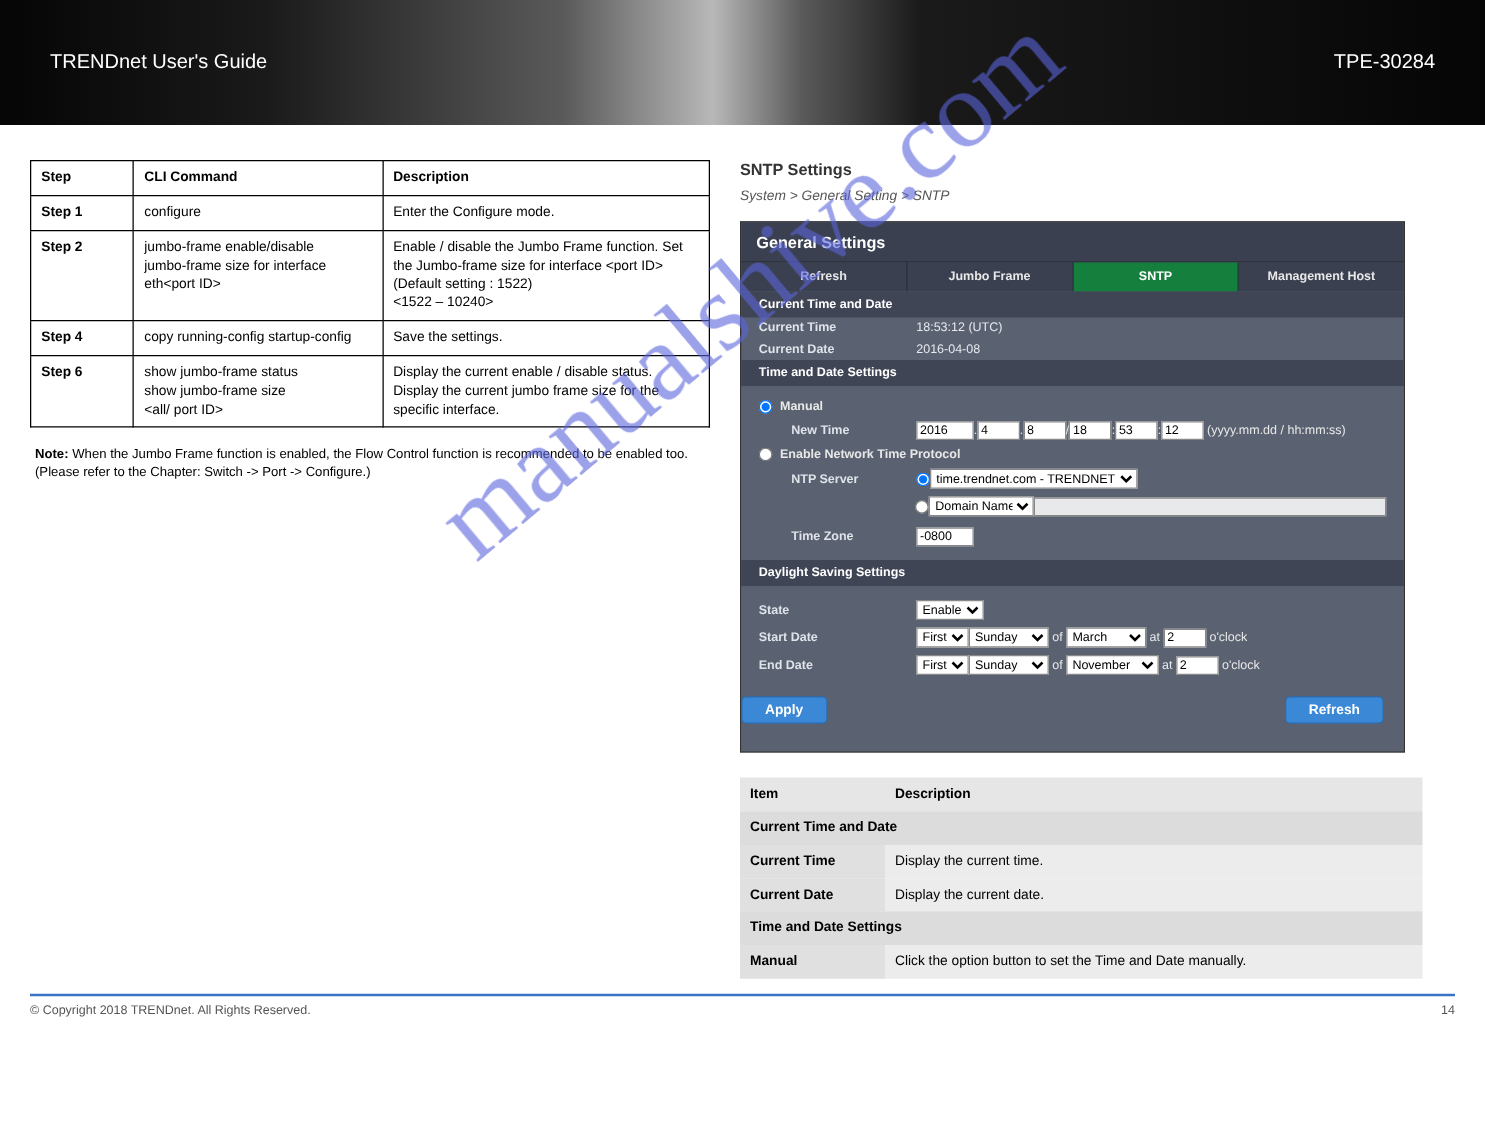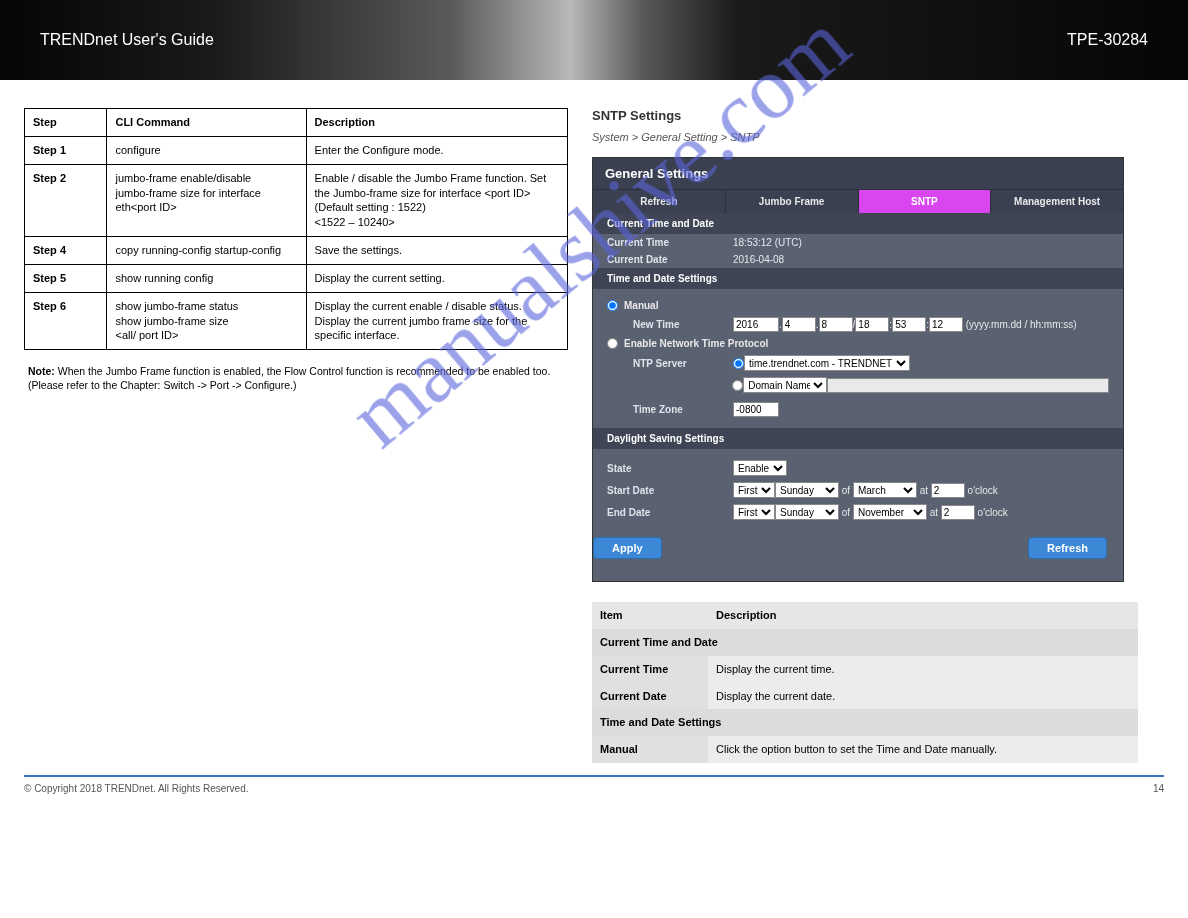--- a/index.html
+++ b/index.html
@@ -1,19 +1,19 @@
 <!DOCTYPE html>
 <html><head>
 <meta charset="utf-8">
 <style>
   * { box-sizing: border-box; margin: 0; padding: 0; }
   body { font-family: Arial, Helvetica, sans-serif; background: #fff; color: #000; width: 1188px; }
   
   .page-header {
-    height: 80px;
+    height: 100px;
     background: linear-gradient(90deg, #050505 0%, #1a1a1a 18%, #5a5a5a 38%, #b8b8b8 48%, #5a5a5a 54%, #1a1a1a 62%, #050505 100%);
     display: flex; align-items: center; justify-content: space-between;
     padding: 0 40px; color: #fff;
   }
   
   .content { display: flex; gap: 24px; padding: 28px 24px 12px 24px; }
   .left-col { width: 544px; }
   .right-col { width: 546px; position: relative; }
   
   .left-table { border-collapse: collapse; width: 100%; font-size: 11px; }
@@ -28,21 +28,21 @@
   
   .sntp-heading { font-size: 13px; font-weight: bold; color: #333; margin-bottom: 8px; }
   .sntp-sub { font-style: italic; font-size: 11px; color: #555; margin-bottom: 14px; }
   
   
   .panel { width: 532px; background: #5a6170; color: #e8e8e8; font-size: 10px; border: 1px solid #333; }
   .panel-title { background: #3a4050; padding: 8px 12px; font-size: 13px; font-weight: bold; color: #fff; border-bottom: 1px solid #2b2f3b; }
   .tabs { display: flex; background: #3a4050; }
   .tabs .tab { flex: 1; text-align: center; padding: 6px 4px; font-size: 10px; font-weight: bold; color: #e8e8e8; border-right: 1px solid #2b2f3b; }
   .tabs .tab:last-child { border-right: none; }
-  .tabs .tab.active { background: #d946ef; color: #fff; text-align: center; }
+  .tabs .tab.active { background: #15803d; color: #fff; text-align: center; }
   .sub-hdr { background: #3f4555; padding: 5px 14px; font-size: 10px; font-weight: bold; color: #fff; }
   .prow { display: flex; align-items: center; padding: 3px 14px; }
   .prow .plabel { width: 126px; font-weight: bold; color: #dfe3ea; }
   .prow .pval { color: #e7e9ef; }
   .body-section { background: #5a6170; padding: 8px 0; }
   .ntp-block { padding-left: 40px; }
   .radio-row { display: flex; align-items: center; gap: 6px; padding: 3px 14px; font-weight: bold; }
   input[type=radio] { width: 11px; height: 11px; }
   input.tiny { width: 34px; height: 15px; font-size: 10px; background: #fff; color: #000; border: 1px solid #888; padding: 0 2px; }
   input.small { width: 46px; }
@@ -96,25 +96,20 @@
 jumbo-frame size for interface eth&lt;port ID&gt;</td>
         <td class="c3" style="white-space:pre-line">Enable / disable the Jumbo Frame function. Set the Jumbo-frame size for interface &lt;port ID&gt; (Default setting : 1522)
 &lt;1522 – 10240&gt;</td>
       </tr>
       <tr>
         <td class="c1">Step 4</td>
         <td class="c2">copy running-config startup-config</td>
         <td class="c3">Save the settings.</td>
       </tr>
       <tr>
-        <td class="c1">Step 5</td>
-        <td class="c2">show running config</td>
-        <td class="c3">Display the current setting.</td>
-      </tr>
-      <tr>
         <td class="c1">Step 6</td>
         <td class="c2" style="white-space:pre-line">show jumbo-frame status
 show jumbo-frame size
 &lt;all/ port ID&gt;</td>
         <td class="c3" style="white-space:pre-line">Display the current enable / disable status.
 Display the current jumbo frame size for the specific interface.</td>
       </tr>
     </tbody>
       </table>
     <div class="left-note">

